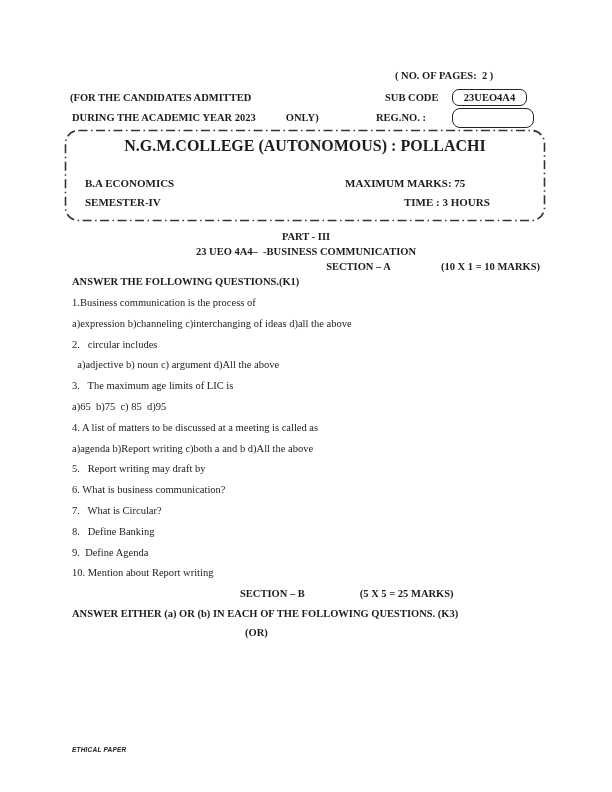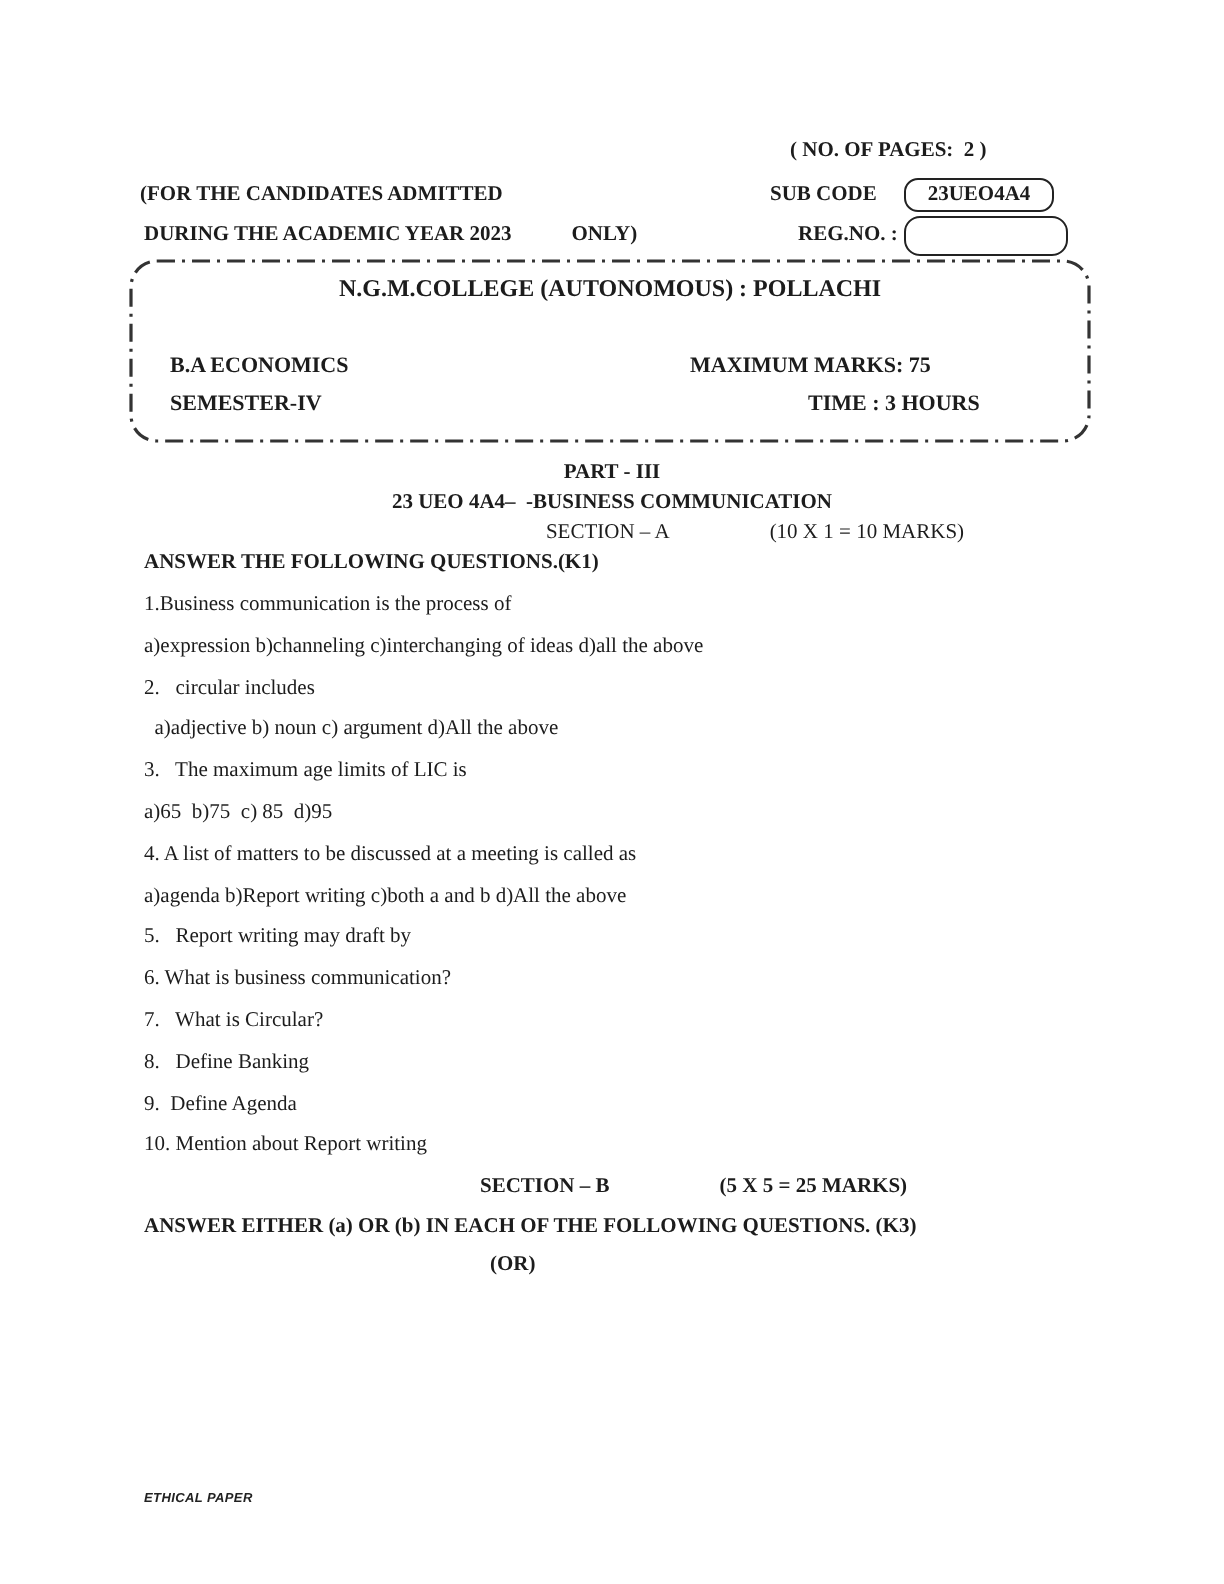--- a/index.html
+++ b/index.html
@@ -21,41 +21,41 @@
   .pages-note{left:395px;top:70px;}
   .cand1{left:70px;top:92px;}
   .subcode-label{left:385px;top:92px;text-align:right;}
   .subcode-box{
     left:452px;top:89px;width:73px;height:15px;
     border:1.4px solid #222;border-radius:7px;
     display:flex;align-items:center;justify-content:center;
   }
   .cand2{left:72px;top:112px;}
   .only-span{margin-left:30px;}
-  .regno-label{left:399px;top:112px;}
+  .regno-label{left:376px;top:112px;}
   .regno-box{
     left:452px;top:108px;width:80px;height:18px;
     border:1.4px solid #222;border-radius:8px;
     background:#fff;
   }
 
   
   .inst-border{left:64px;top:129px;}
-  .inst-college{left:64px;top:137px;width:482px;text-align:center;font-size:12px;}
+  .inst-college{left:64px;top:137px;width:482px;text-align:center;font-size:16px;}
   .inst-exam{left:64px;top:158px;width:482px;text-align:center;font-size:11px;}
   .inst-prog{left:85px;top:177px;font-size:11px;}
   .inst-marks{left:345px;top:177px;font-size:11px;}
   .inst-sem{left:85px;top:196px;font-size:11px;}
   .inst-time{left:404px;top:196px;font-size:11px;}
 
   
   .body-flow{position:absolute;left:72px;top:230px;width:468px;}
   .body-flow div{line-height:13px;}
   .hl{height:15px;text-align:center;font-weight:bold;}
-  .seca{height:15px;font-weight:normal;margin-left:143px;text-align:center;}
+  .seca{height:15px;font-weight:bold;margin-left:143px;text-align:right;}
   .seca .gap{margin-left:50px;}
   .k1{height:21px;font-weight:bold;}
   .q{height:20.8px;}
   .k2row{height:21px;font-weight:bold;display:flex;justify-content:space-between;width:445px;}
   .secb{height:20px;font-weight:bold;margin-left:168px;text-align:left;}
   .secb .gap{margin-left:55px;}
   .k3{height:19px;font-weight:bold;}
   .q11{height:17px;}
   .q11 .qnum{display:inline-block;width:45px;}
   .orline{height:16px;font-weight:bold;margin-left:173px;}

